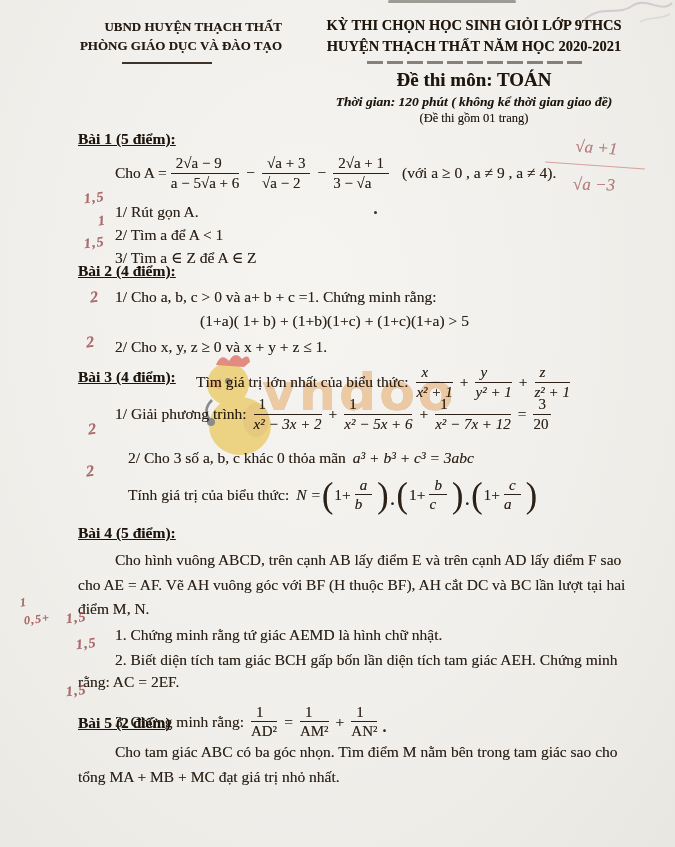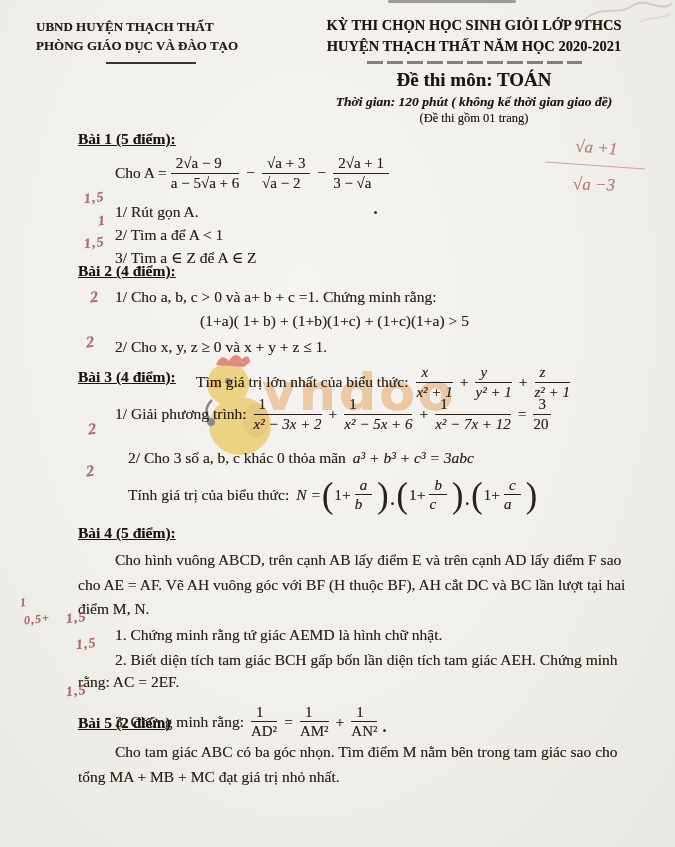--- a/index.html
+++ b/index.html
@@ -21,21 +21,21 @@
   .ind{margin-left:37px;}
   .row{display:flex;align-items:center;}
   .frac{display:inline-block;text-align:left;vertical-align:middle;margin:0 4px;font-size:15px;line-height:1.12;}
   .frac .fnum{display:block;border-bottom:1.4px solid #2b2118;padding:0 5px 1px;}
   .frac .fden{display:block;padding-top:1px;}
   .op{margin:0 3px;font-size:15.5px;}
   .mi{font-style:italic;}
   .bigp{font-size:34px;font-weight:400;line-height:1;transform:scaleY(1.08);margin:0 1px;color:#2b2118;}
   .fdot{align-self:flex-end;margin:0 1px 4px;font-weight:bold;}
   
-  .hdr-left{position:absolute;left:36px;top:17px;width:230px;text-align:left;font-weight:bold;font-size:13px;line-height:19px;color:#241b12;}
+  .hdr-left{position:absolute;left:52px;top:17px;width:230px;text-align:right;font-weight:bold;font-size:13px;line-height:19px;color:#241b12;}
   .hdr-left .uline{width:90px;height:2px;background:#3c342b;margin:7px auto 0;}
   .hdr-right{position:absolute;left:283px;top:15px;width:382px;text-align:center;color:#1e150c;}
   .hdr-right .l1,.hdr-right .l2{font-weight:bold;font-size:14.5px;line-height:21px;}
   .hdr-right .dash{width:215px;height:3px;margin:4px auto 1px;opacity:.65;
      background:repeating-linear-gradient(90deg,#4c443b 0 16px,transparent 16px 20px);}
   .hdr-right .subject{font-weight:bold;font-size:19px;margin-top:5px;}
   .hdr-right .time{font-weight:bold;font-style:italic;font-size:13.5px;margin-top:3px;}
   .hdr-right .pages{font-size:12.5px;margin-top:1px;}
   
   .rmark{position:absolute;color:rgba(187,92,100,.8);font-style:italic;font-size:14px;
@@ -95,20 +95,21 @@
       <span class="op">−</span>
       <span class="frac">
         <span class="fnum">√a + 3</span>
         <span class="fden">√a − 2</span>
       </span>
       <span class="op">−</span>
       <span class="frac">
         <span class="fnum">2√a + 1</span>
         <span class="fden">3 − √a</span>
       </span>
+      <span class="tline" style="margin-left:9px;">(với a ≥ 0 , a ≠ 9 , a ≠ 4).</span>
     </div>
     <div class="tline ind" style="margin-top:9px;">1/ Rút gọn A.</div>
     <div class="tline ind" style="margin-top:1px;">2/ Tìm a để A &lt; 1</div>
     <div class="tline ind" style="margin-top:1px;">3/ Tìm a ∈ Z để A ∈ Z</div>
   </div>
 
   <div class="sec" style="top:262px;">
     <div class="bai-h">Bài 2 (4 điểm):</div>
     <div class="tline ind" style="margin-top:6px;">1/ Cho a, b, c &gt; 0 và a+ b + c =1. Chứng minh rằng:</div>
     <div class="tline" style="margin-left:122px;margin-top:2px;">(1+a)( 1+ b) + (1+b)(1+c) + (1+c)(1+a) &gt; 5</div>

